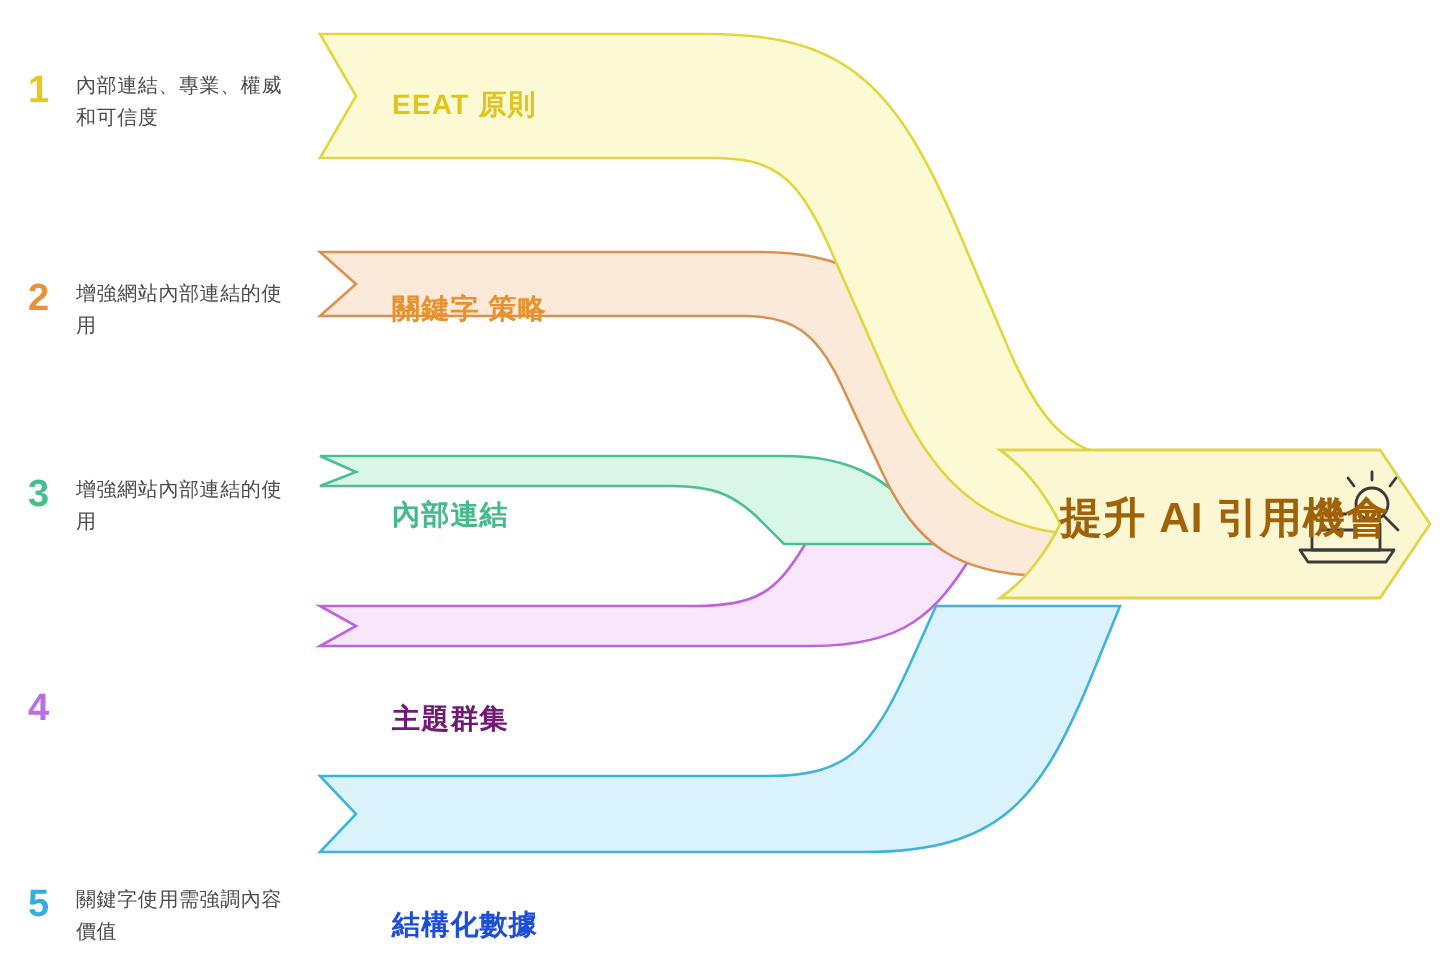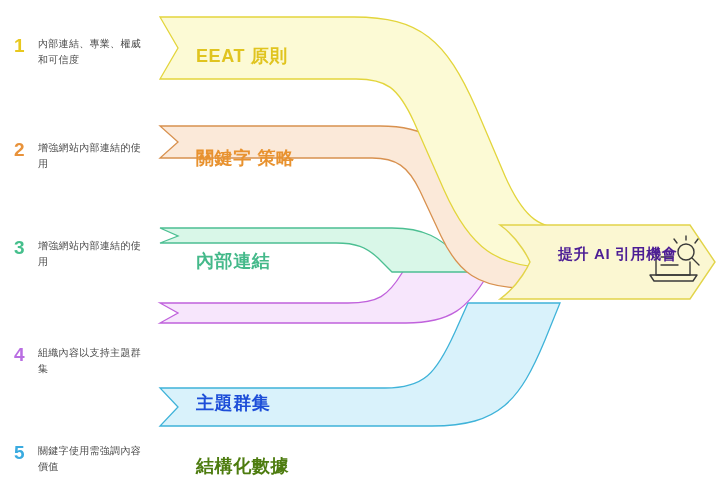--- a/index.html
+++ b/index.html
@@ -31,34 +31,34 @@
   .row-desc{
     font-size:10px;
     line-height:1.55;
     color:#4a4a4a;
     letter-spacing:.3px;
     width:112px;
   }
 
   .ribbon-label{
     position:absolute;
-    font-size:18px;
+    font-size:14px;
     font-weight:bold;
     letter-spacing:.6px;
     white-space:nowrap;
   }
 
   .out-label{
     position:absolute;
-    font-size:15px;
+    font-size:21px;
     font-weight:bold;
-    color:#4c1d95;
+    color:#a16207;
     letter-spacing:.6px;
     white-space:nowrap;
-    left:558px;top:245px;
+    left:530px;top:245px;
   }
 </style>
 </head>
 <body>
 
 <div id="stage">
 
   <svg id="flowsvg" viewBox="0 0 720 480">
 
     <path fill="#d9f2fb" stroke="#3fb3d9" stroke-width="1.3" d="M160,426
@@ -150,33 +150,32 @@
     <div class="row-desc">增強網站內部連結的使用</div>
   </div>
 
   <div class="row-label" style="top:238px;">
     <div class="row-num" style="color:#45bf8c">3</div>
     <div class="row-desc">增強網站內部連結的使用</div>
   </div>
 
   <div class="row-label" style="top:345px;">
     <div class="row-num" style="color:#b96ee2">4</div>
-    <div class="row-desc">組織內容以支持主題群集</div>
   </div>
 
   <div class="row-label" style="top:443px;">
     <div class="row-num" style="color:#3aabe0">5</div>
     <div class="row-desc">關鍵字使用需強調內容價值</div>
   </div>
 
   <div class="ribbon-label" style="left:196px;top:44px;color:#e0c41f;">EEAT 原則</div>
 
   <div class="ribbon-label" style="left:196px;top:146px;color:#e8922f;text-align:center;">關鍵字 策略</div>
 
   <div class="ribbon-label" style="left:196px;top:249px;color:#44b98a;">內部連結</div>
 
-  <div class="ribbon-label" style="left:196px;top:351px;color:#1d4ed8;margin-top:40px;">主題群集</div>
+  <div class="ribbon-label" style="left:196px;top:351px;color:#701a75;">主題群集</div>
 
-  <div class="ribbon-label" style="left:196px;top:454px;color:#4d7c0f;">結構化數據</div>
+  <div class="ribbon-label" style="left:196px;top:454px;color:#1d4ed8;">結構化數據</div>
 
   <div class="out-label">提升 AI 引用機會</div>
 
 </div>
 
 </body></html>

